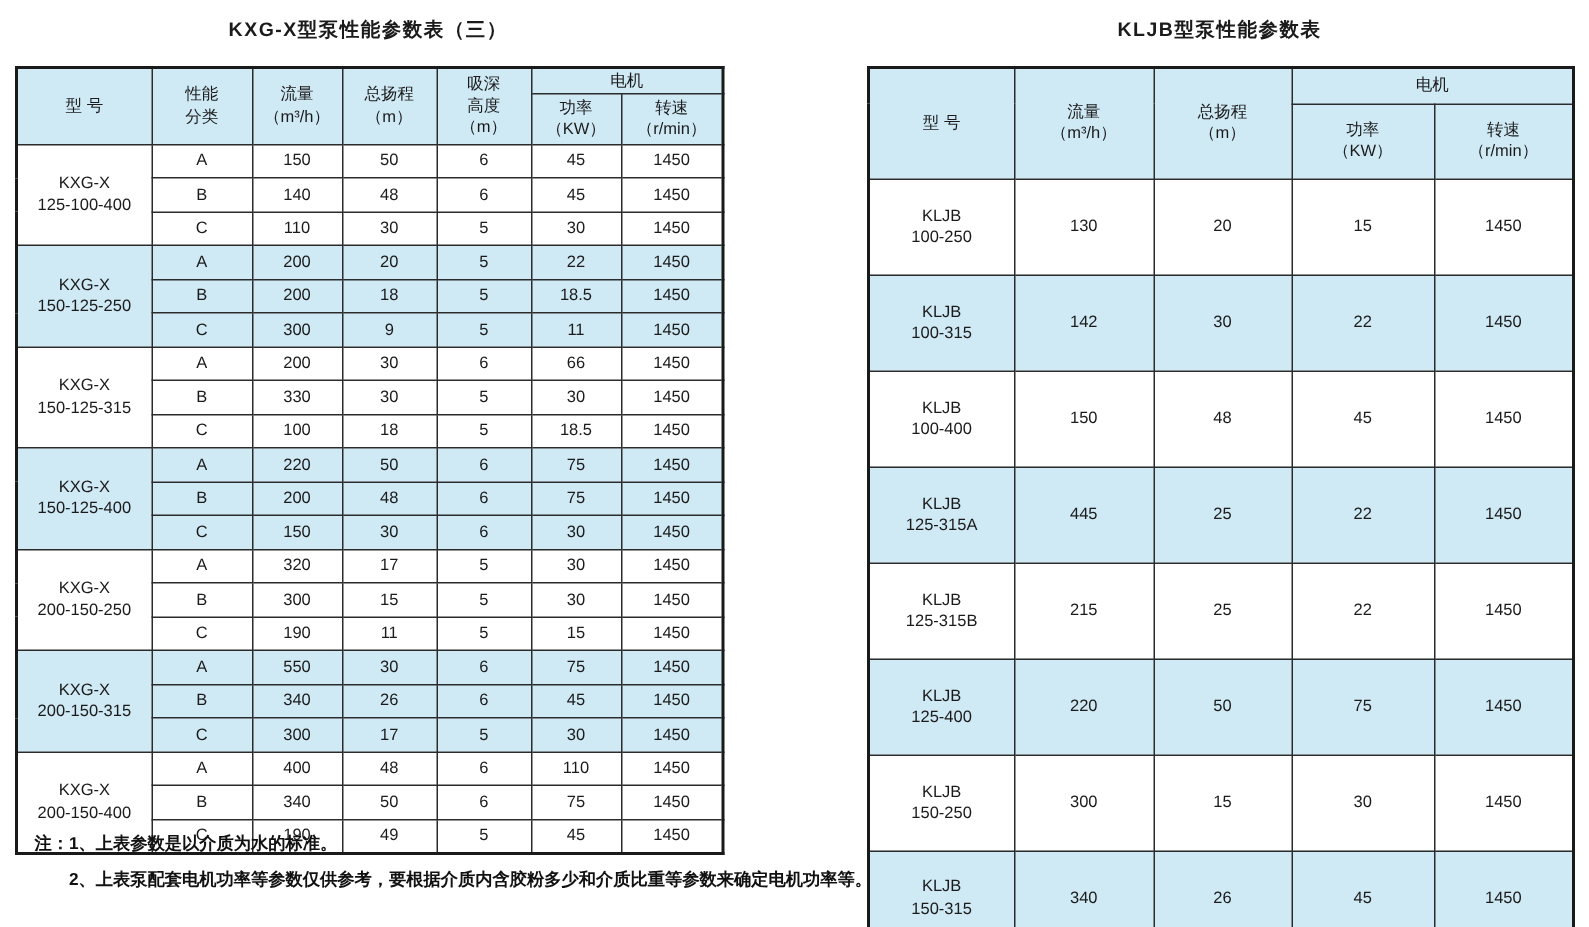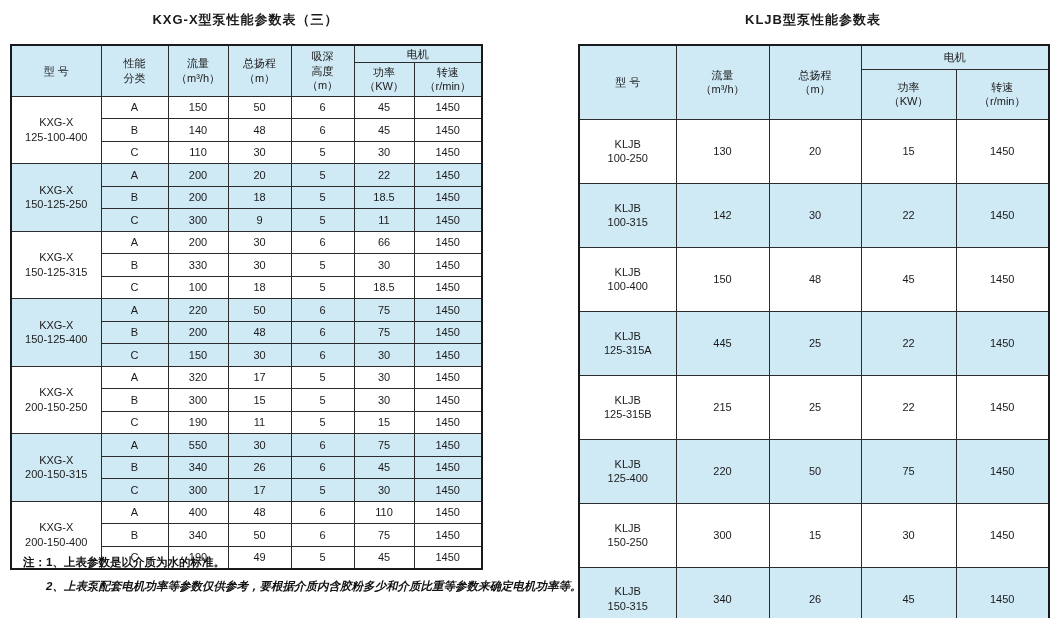--- a/index.html
+++ b/index.html
@@ -47,21 +47,21 @@
   #right-table tbody tr { height: 64px; }
   #right-table thead tr.h1 { height: 24px; }
   #right-table thead tr.h2 { height: 50px; }
   tbody tr.shaded td { background: #cfe9f5; }
   .model-cell { white-space: pre-line; }
   .notes {
     position: absolute; top: 555px; left: 13px; width: 560px;
     font-size: 11.5px; font-weight: bold; color: #111111;
   }
   .notes .n1 { margin: 0; }
-  .notes .n2 { margin: 9px 0 0 23px; font-style: italic; }
+  .notes .n2 { margin: 9px 0 0 23px; }
 </style>
 </head>
 <body>
 
 <div id="left-section" class="section">
   <div class="tbl-title">KXG-X型泵性能参数表（三）</div>
   <table id="left-table">
     <colgroup>
       <col style="width:90px">
         <col style="width:67px">

